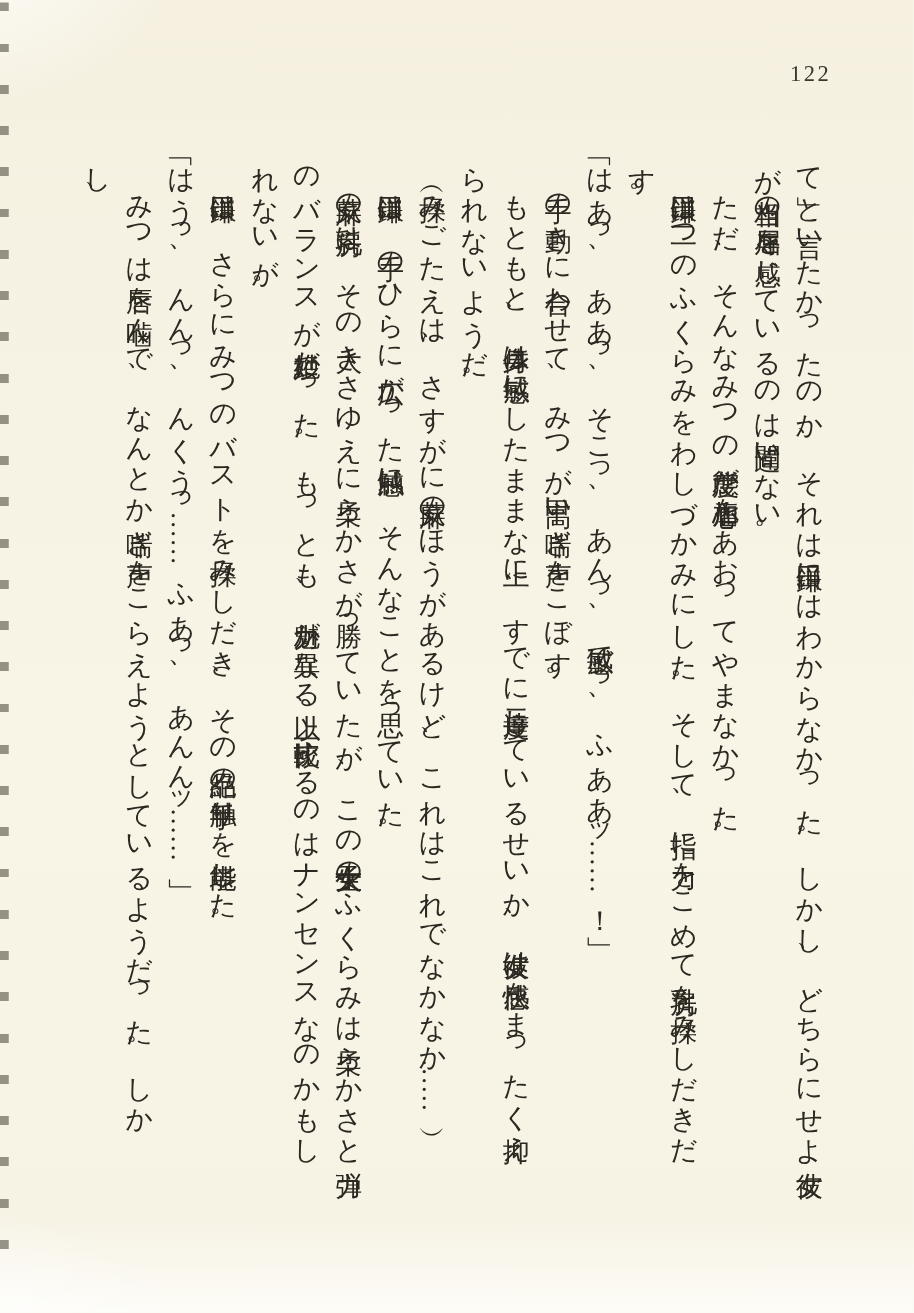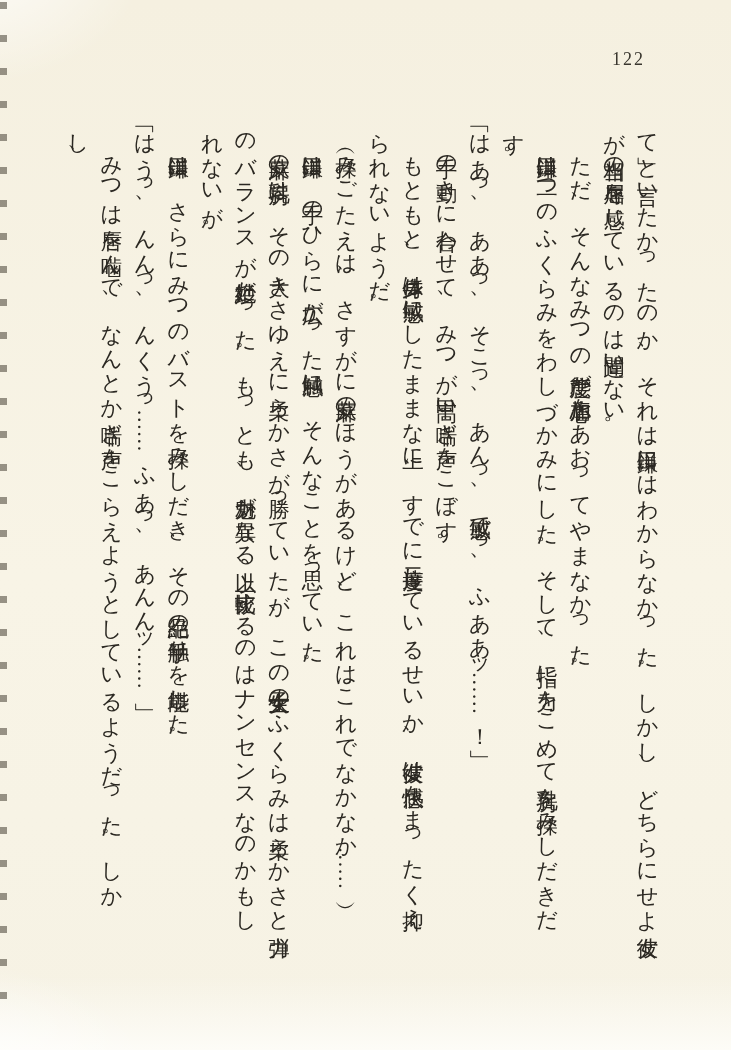--- a/index.html
+++ b/index.html
@@ -28,21 +28,21 @@
       to bottom,
       rgba(70, 64, 52, 0.55) 0px,
       rgba(70, 64, 52, 0.55) 7px,
       rgba(70, 64, 52, 0) 7px,
       rgba(70, 64, 52, 0) 33px
     );
   }
   .page-number {
     position: absolute;
     top: 49px;
-    left: 612px;
+    left: 632px;
     font-size: 18px;
     letter-spacing: 2px;
     color: #3a372f;
   }
   .text-block {
     position: absolute;
     top: 119px;
     right: 68px;
     height: 822px;
     writing-mode: vertical-rl;

